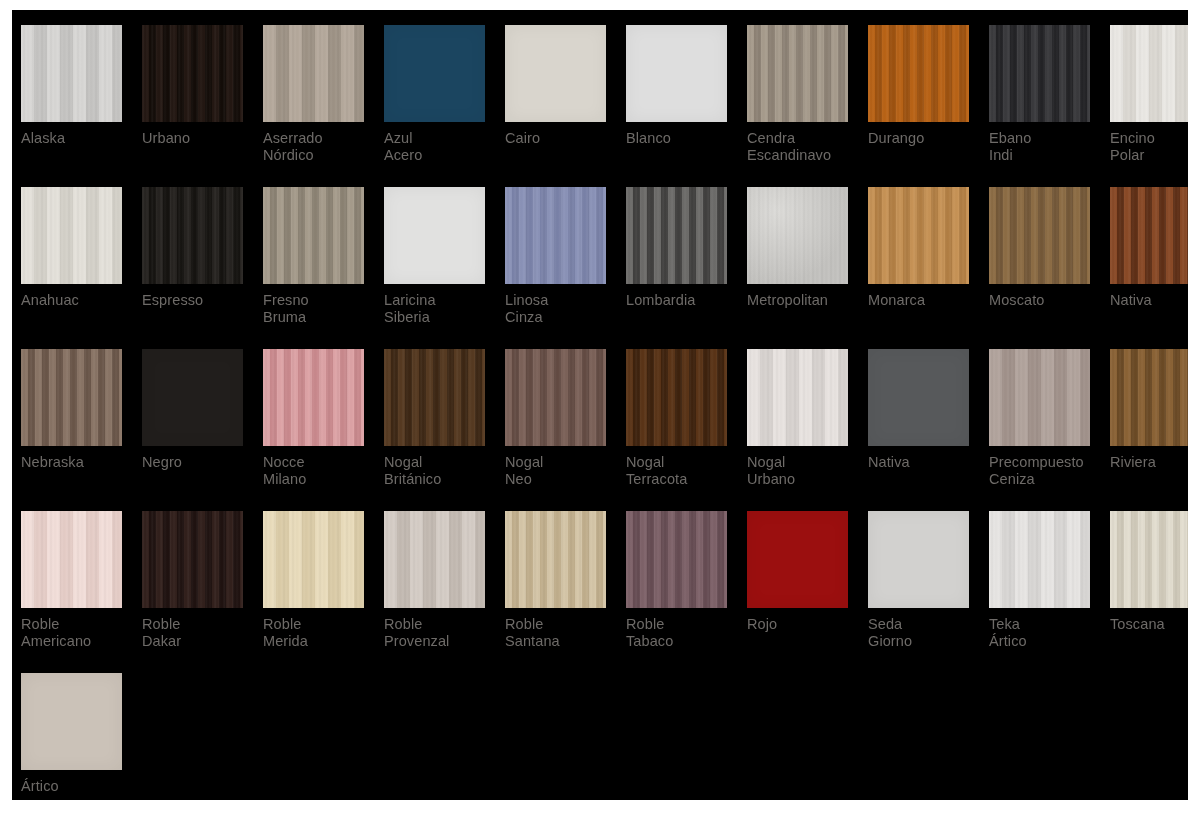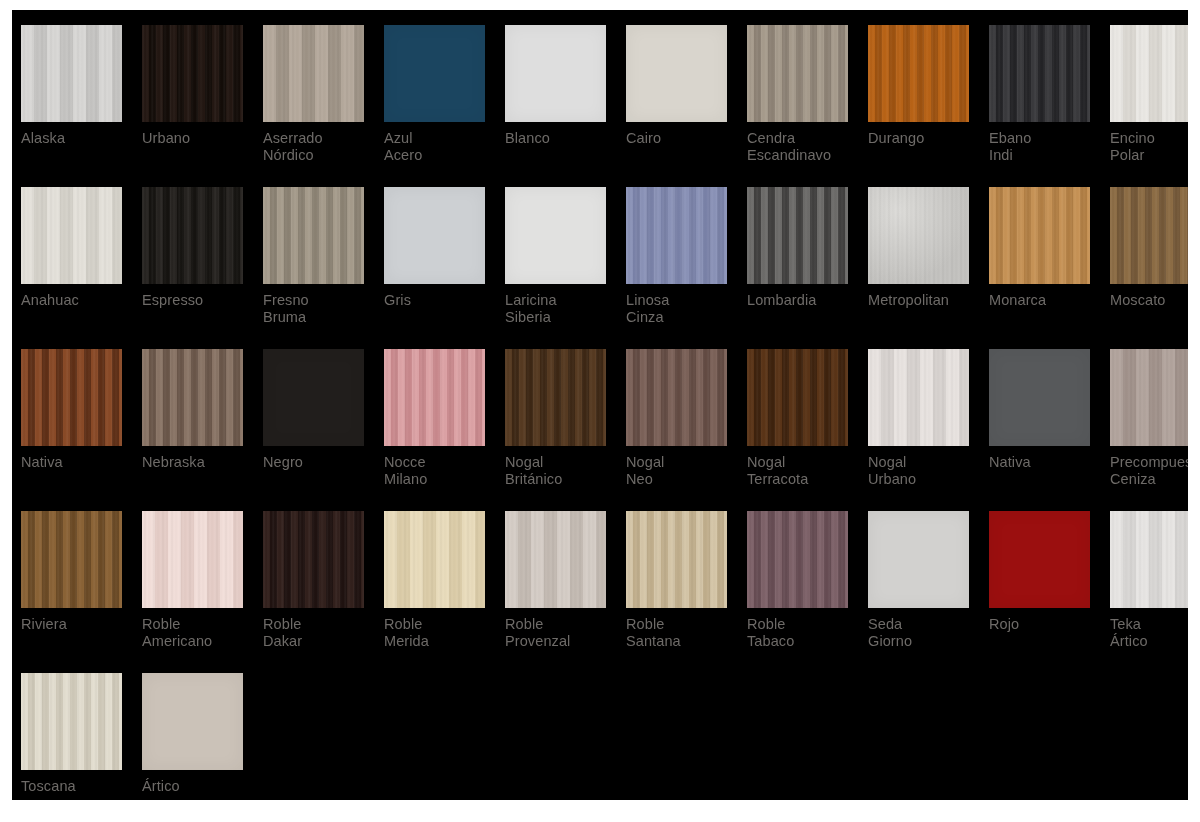--- a/index.html
+++ b/index.html
@@ -89,26 +89,26 @@
         <div class="swatch-tile" style="background: repeating-linear-gradient(90deg, rgb(181, 169, 156) 0px, rgb(181, 169, 156) 13px, rgb(158, 147, 134) 13px, rgb(158, 147, 134) 26px, rgb(181, 169, 156) 26px, rgb(181, 169, 156) 39px, rgb(158, 147, 134) 39px, rgb(158, 147, 134) 52px, rgb(181, 169, 156) 52px, rgb(181, 169, 156) 65px, rgb(158, 147, 134) 65px, rgb(158, 147, 134) 78px, rgb(181, 169, 156) 78px, rgb(181, 169, 156) 91px, rgb(158, 147, 134) 91px, rgb(158, 147, 134) 104px, rgb(181, 169, 156) 104px, rgb(181, 169, 156) 117px, rgb(158, 147, 134) 117px, rgb(158, 147, 134) 130px) rgb(181, 169, 156);"></div>
         <div class="swatch-label">Aserrado
 Nórdico</div>
       </div>
       <div class="swatch-cell">
         <div class="swatch-tile plain" style="background: rgb(27, 69, 96);"></div>
         <div class="swatch-label">Azul
 Acero</div>
       </div>
       <div class="swatch-cell">
+        <div class="swatch-tile plain" style="background: rgb(217, 213, 205);"></div>
+        <div class="swatch-label">Cairo</div>
+      </div>
+      <div class="swatch-cell">
         <div class="swatch-tile plain" style="background: rgb(222, 222, 222);"></div>
         <div class="swatch-label">Blanco</div>
-      </div>
-      <div class="swatch-cell">
-        <div class="swatch-tile plain" style="background: rgb(217, 213, 205);"></div>
-        <div class="swatch-label">Cairo</div>
       </div>
       <div class="swatch-cell">
         <div class="swatch-tile" style="background: repeating-linear-gradient(90deg, rgb(167, 156, 141) 0px, rgb(167, 156, 141) 7px, rgb(141, 130, 117) 7px, rgb(141, 130, 117) 14px, rgb(167, 156, 141) 14px, rgb(167, 156, 141) 21px, rgb(141, 130, 117) 21px, rgb(141, 130, 117) 28px, rgb(167, 156, 141) 28px, rgb(167, 156, 141) 35px, rgb(141, 130, 117) 35px, rgb(141, 130, 117) 42px, rgb(167, 156, 141) 42px, rgb(167, 156, 141) 49px, rgb(141, 130, 117) 49px, rgb(141, 130, 117) 56px, rgb(167, 156, 141) 56px, rgb(167, 156, 141) 63px, rgb(141, 130, 117) 63px, rgb(141, 130, 117) 70px) rgb(167, 156, 141);"></div>
         <div class="swatch-label">Cendra
 Escandinavo</div>
       </div>
       <div class="swatch-cell">
         <div class="swatch-tile" style="background: repeating-linear-gradient(90deg, rgb(185, 99, 22) 0px, rgb(185, 99, 22) 7px, rgb(157, 82, 16) 7px, rgb(157, 82, 16) 14px, rgb(185, 99, 22) 14px, rgb(185, 99, 22) 21px, rgb(157, 82, 16) 21px, rgb(157, 82, 16) 28px, rgb(185, 99, 22) 28px, rgb(185, 99, 22) 35px, rgb(157, 82, 16) 35px, rgb(157, 82, 16) 42px, rgb(185, 99, 22) 42px, rgb(185, 99, 22) 49px, rgb(157, 82, 16) 49px, rgb(157, 82, 16) 56px, rgb(185, 99, 22) 56px, rgb(185, 99, 22) 63px, rgb(157, 82, 16) 63px, rgb(157, 82, 16) 70px) rgb(185, 99, 22);"></div>
         <div class="swatch-label">Durango</div>
       </div>
@@ -129,24 +129,20 @@
       <div class="swatch-cell">
         <div class="swatch-tile" style="background: repeating-linear-gradient(90deg, rgb(38, 35, 32) 0px, rgb(38, 35, 32) 7px, rgb(21, 19, 16) 7px, rgb(21, 19, 16) 14px, rgb(38, 35, 32) 14px, rgb(38, 35, 32) 21px, rgb(21, 19, 16) 21px, rgb(21, 19, 16) 28px, rgb(38, 35, 32) 28px, rgb(38, 35, 32) 35px, rgb(21, 19, 16) 35px, rgb(21, 19, 16) 42px, rgb(38, 35, 32) 42px, rgb(38, 35, 32) 49px, rgb(21, 19, 16) 49px, rgb(21, 19, 16) 56px, rgb(38, 35, 32) 56px, rgb(38, 35, 32) 63px, rgb(21, 19, 16) 63px, rgb(21, 19, 16) 70px) rgb(38, 35, 32);"></div>
         <div class="swatch-label">Espresso</div>
       </div>
       <div class="swatch-cell">
         <div class="swatch-tile" style="background: repeating-linear-gradient(90deg, rgb(166, 156, 140) 0px, rgb(166, 156, 140) 7px, rgb(139, 130, 115) 7px, rgb(139, 130, 115) 14px, rgb(166, 156, 140) 14px, rgb(166, 156, 140) 21px, rgb(139, 130, 115) 21px, rgb(139, 130, 115) 28px, rgb(166, 156, 140) 28px, rgb(166, 156, 140) 35px, rgb(139, 130, 115) 35px, rgb(139, 130, 115) 42px, rgb(166, 156, 140) 42px, rgb(166, 156, 140) 49px, rgb(139, 130, 115) 49px, rgb(139, 130, 115) 56px, rgb(166, 156, 140) 56px, rgb(166, 156, 140) 63px, rgb(139, 130, 115) 63px, rgb(139, 130, 115) 70px) rgb(166, 156, 140);"></div>
         <div class="swatch-label">Fresno
 Bruma</div>
       </div>
       <div class="swatch-cell">
-        <div class="swatch-tile plain" style="background: rgb(205, 208, 211);"></div>
-        <div class="swatch-label">Gris</div>
-      </div>
-      <div class="swatch-cell">
         <div class="swatch-tile plain" style="background: rgb(225, 225, 224);"></div>
         <div class="swatch-label">Laricina
 Siberia</div>
       </div>
       <div class="swatch-cell">
         <div class="swatch-tile" style="background: repeating-linear-gradient(90deg, rgb(139, 147, 184) 0px, rgb(139, 147, 184) 7px, rgb(122, 130, 168) 7px, rgb(122, 130, 168) 14px, rgb(139, 147, 184) 14px, rgb(139, 147, 184) 21px, rgb(122, 130, 168) 21px, rgb(122, 130, 168) 28px, rgb(139, 147, 184) 28px, rgb(139, 147, 184) 35px, rgb(122, 130, 168) 35px, rgb(122, 130, 168) 42px, rgb(139, 147, 184) 42px, rgb(139, 147, 184) 49px, rgb(122, 130, 168) 49px, rgb(122, 130, 168) 56px, rgb(139, 147, 184) 56px, rgb(139, 147, 184) 63px, rgb(122, 130, 168) 63px, rgb(122, 130, 168) 70px) rgb(139, 147, 184);"></div>
         <div class="swatch-label">Linosa
 Cinza</div>
       </div>
       <div class="swatch-cell">
@@ -239,27 +235,27 @@
         <div class="swatch-tile" style="background: repeating-linear-gradient(90deg, rgb(213, 198, 168) 0px, rgb(213, 198, 168) 7px, rgb(192, 174, 140) 7px, rgb(192, 174, 140) 14px, rgb(213, 198, 168) 14px, rgb(213, 198, 168) 21px, rgb(192, 174, 140) 21px, rgb(192, 174, 140) 28px, rgb(213, 198, 168) 28px, rgb(213, 198, 168) 35px, rgb(192, 174, 140) 35px, rgb(192, 174, 140) 42px, rgb(213, 198, 168) 42px, rgb(213, 198, 168) 49px, rgb(192, 174, 140) 49px, rgb(192, 174, 140) 56px, rgb(213, 198, 168) 56px, rgb(213, 198, 168) 63px, rgb(192, 174, 140) 63px, rgb(192, 174, 140) 70px) rgb(213, 198, 168);"></div>
         <div class="swatch-label">Roble
 Santana</div>
       </div>
       <div class="swatch-cell">
         <div class="swatch-tile" style="background: repeating-linear-gradient(90deg, rgb(126, 98, 105) 0px, rgb(126, 98, 105) 7px, rgb(102, 76, 83) 7px, rgb(102, 76, 83) 14px, rgb(126, 98, 105) 14px, rgb(126, 98, 105) 21px, rgb(102, 76, 83) 21px, rgb(102, 76, 83) 28px, rgb(126, 98, 105) 28px, rgb(126, 98, 105) 35px, rgb(102, 76, 83) 35px, rgb(102, 76, 83) 42px, rgb(126, 98, 105) 42px, rgb(126, 98, 105) 49px, rgb(102, 76, 83) 49px, rgb(102, 76, 83) 56px, rgb(126, 98, 105) 56px, rgb(126, 98, 105) 63px, rgb(102, 76, 83) 63px, rgb(102, 76, 83) 70px) rgb(126, 98, 105);"></div>
         <div class="swatch-label">Roble
 Tabaco</div>
       </div>
       <div class="swatch-cell">
+        <div class="swatch-tile plain" style="background: rgb(155, 15, 15);"></div>
+        <div class="swatch-label">Rojo</div>
+      </div>
+      <div class="swatch-cell">
         <div class="swatch-tile plain" style="background: rgb(210, 209, 207);"></div>
         <div class="swatch-label">Seda
 Giorno</div>
-      </div>
-      <div class="swatch-cell">
-        <div class="swatch-tile plain" style="background: rgb(155, 15, 15);"></div>
-        <div class="swatch-label">Rojo</div>
       </div>
       <div class="swatch-cell">
         <div class="swatch-tile" style="background: repeating-linear-gradient(90deg, rgb(231, 229, 227) 0px, rgb(231, 229, 227) 13px, rgb(216, 214, 212) 13px, rgb(216, 214, 212) 26px, rgb(231, 229, 227) 26px, rgb(231, 229, 227) 39px, rgb(216, 214, 212) 39px, rgb(216, 214, 212) 52px, rgb(231, 229, 227) 52px, rgb(231, 229, 227) 65px, rgb(216, 214, 212) 65px, rgb(216, 214, 212) 78px, rgb(231, 229, 227) 78px, rgb(231, 229, 227) 91px, rgb(216, 214, 212) 91px, rgb(216, 214, 212) 104px, rgb(231, 229, 227) 104px, rgb(231, 229, 227) 117px, rgb(216, 214, 212) 117px, rgb(216, 214, 212) 130px) rgb(231, 229, 227);"></div>
         <div class="swatch-label">Teka
 Ártico</div>
       </div>
       <div class="swatch-cell">
         <div class="swatch-tile" style="background: repeating-linear-gradient(90deg, rgb(227, 222, 208) 0px, rgb(227, 222, 208) 7px, rgb(207, 201, 185) 7px, rgb(207, 201, 185) 14px, rgb(227, 222, 208) 14px, rgb(227, 222, 208) 21px, rgb(207, 201, 185) 21px, rgb(207, 201, 185) 28px, rgb(227, 222, 208) 28px, rgb(227, 222, 208) 35px, rgb(207, 201, 185) 35px, rgb(207, 201, 185) 42px, rgb(227, 222, 208) 42px, rgb(227, 222, 208) 49px, rgb(207, 201, 185) 49px, rgb(207, 201, 185) 56px, rgb(227, 222, 208) 56px, rgb(227, 222, 208) 63px, rgb(207, 201, 185) 63px, rgb(207, 201, 185) 70px) rgb(227, 222, 208);"></div>
         <div class="swatch-label">Toscana</div>
       </div>

